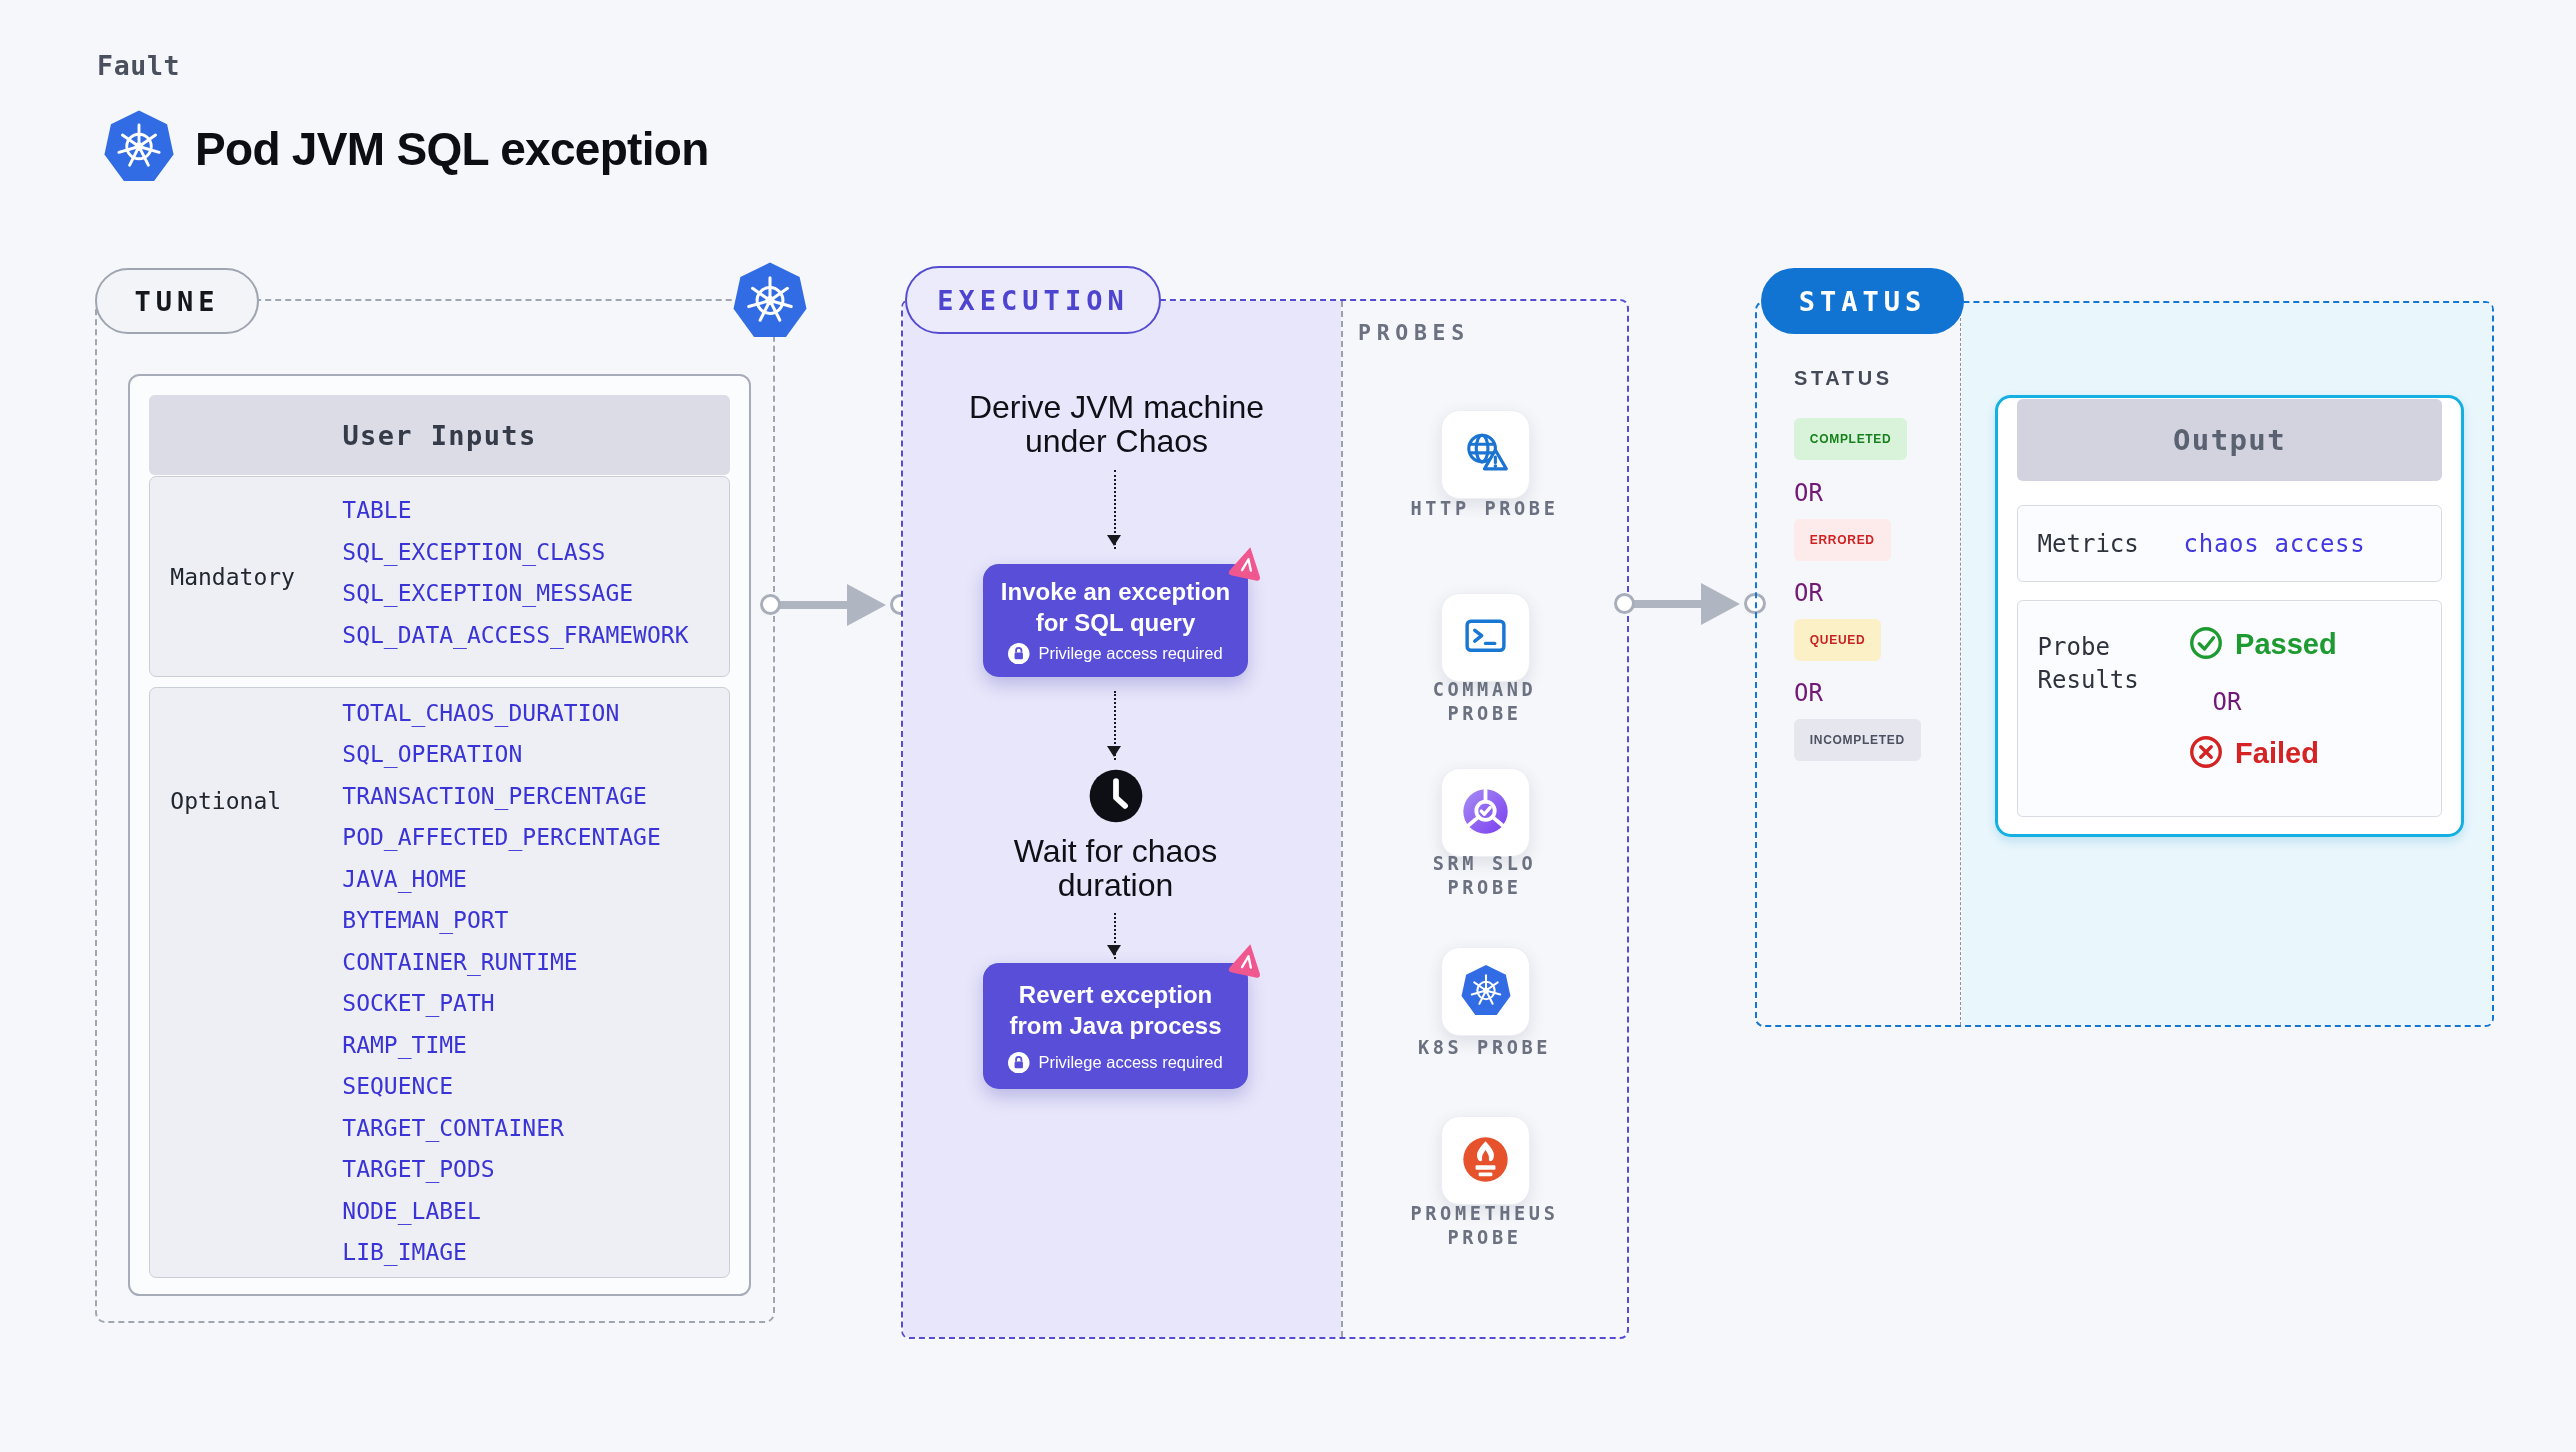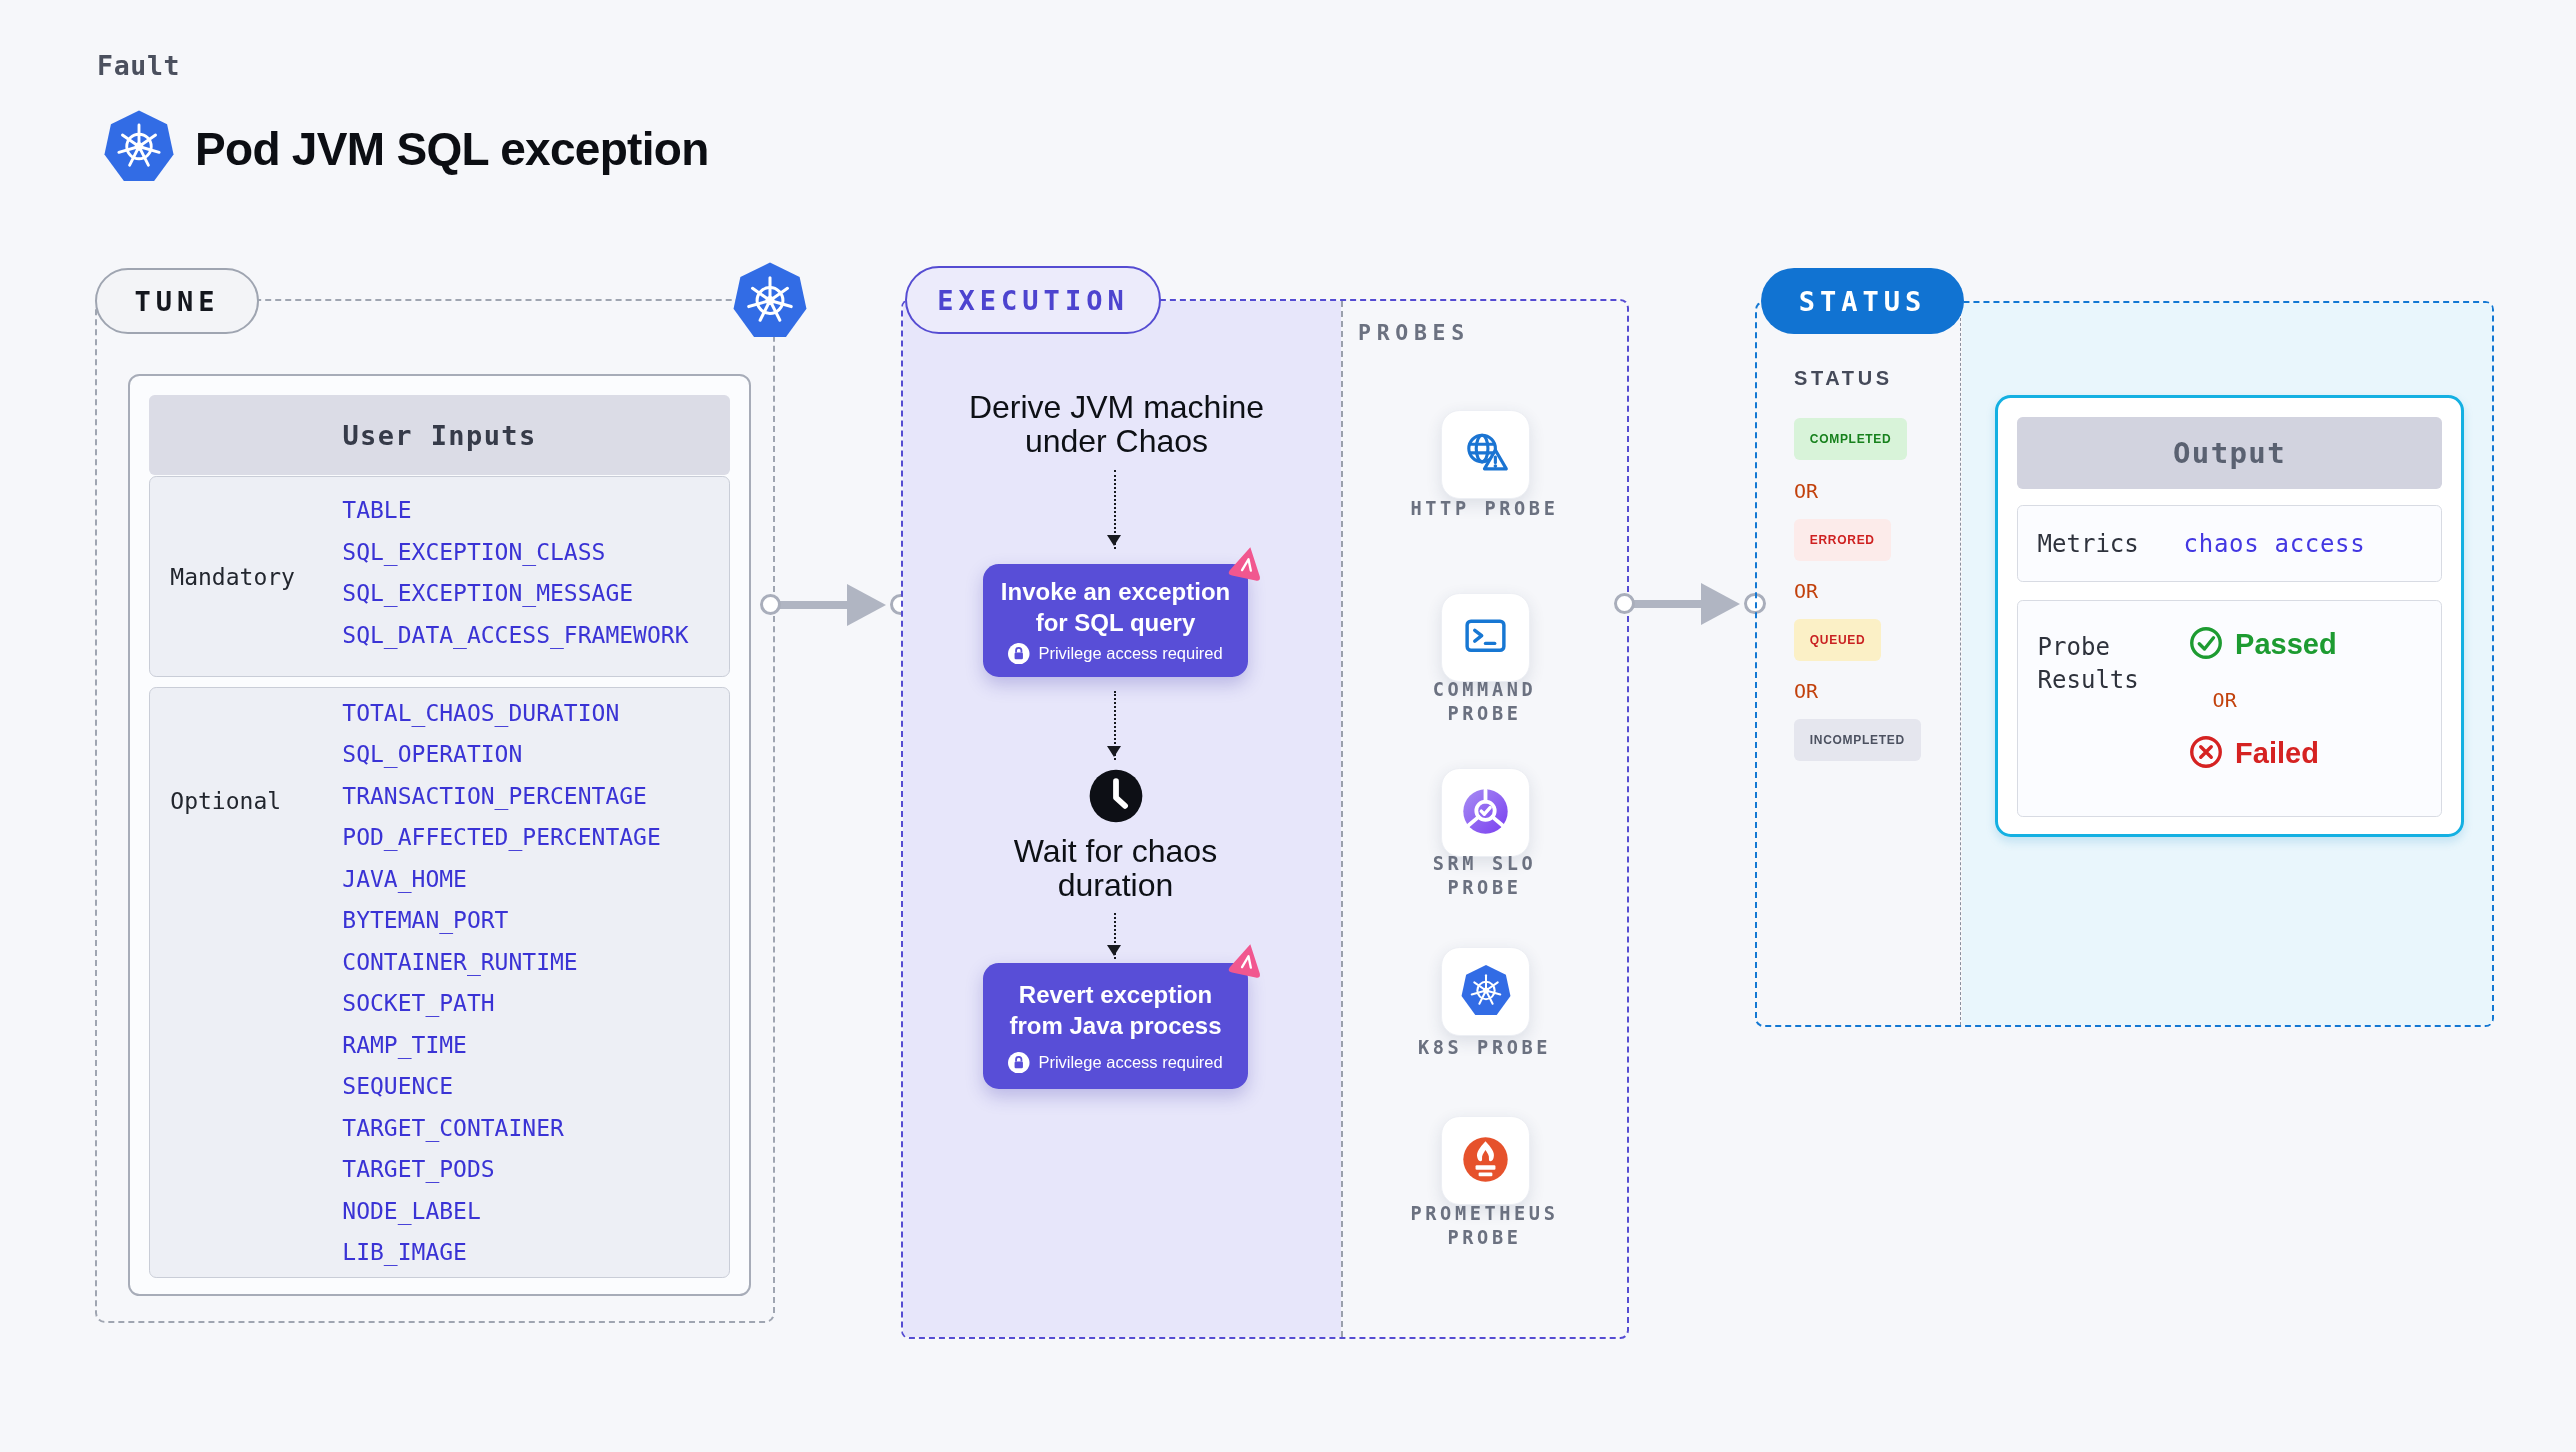--- a/index.html
+++ b/index.html
@@ -57,25 +57,25 @@
                letter-spacing:3.6px;color:#6b7180;font-weight:700}
 
   
   .status-heading{font-weight:700;font-size:20px;letter-spacing:3.6px;color:#454a59}
   .badge{position:absolute;height:42px;line-height:42px;padding:0 15.8px;border-radius:5.7px;
          font-weight:700;font-size:12px;letter-spacing:0.7px}
   .b-completed{background:#d8f3d9;color:#17811d}
   .b-errored{background:#fcebea;color:#ce2020}
   .b-queued{background:#fbf0c6;color:#c92122}
   .b-incompleted{background:#e5e6ee;color:#4c5160}
-  .or-text{font-size:20px;color:#c2410c}
+  .or-text{font-size:24px;color:#701a75}
 
   .output-card{background:#fff;border:3.6px solid #14b0e2;border-radius:15.8px;
                box-shadow:0 4.3px 10px rgba(20,140,200,.18)}
-  .output-header{position:absolute;left:18.6px;right:18.6px;top:19px;height:72px;background:#d2d3df;border-radius:5.7px;
+  .output-header{position:absolute;left:18.6px;right:18.6px;top:1px;height:82px;background:#d2d3df;border-radius:5.7px;
                  display:flex;align-items:center;justify-content:center;
                  font-weight:700;font-size:29px;color:#5a6171;letter-spacing:1.4px}
   .output-row{position:absolute;left:18.6px;right:18.6px;background:#fbfcff;border:1.4px solid #d8dbe3;border-radius:5.7px}
   .row-label{font-size:24px;color:#2e323c;line-height:33px}
   .metrics-value{font-size:24px;color:#4337e2;letter-spacing:0.7px}
   .passfail{display:flex;align-items:flex-end;gap:11.5px}
   .pass-text{font-weight:700;font-size:29px;color:#1d9b31}
   .fail-text{font-weight:700;font-size:29px;color:#d52222}
 </style>
 </head>

